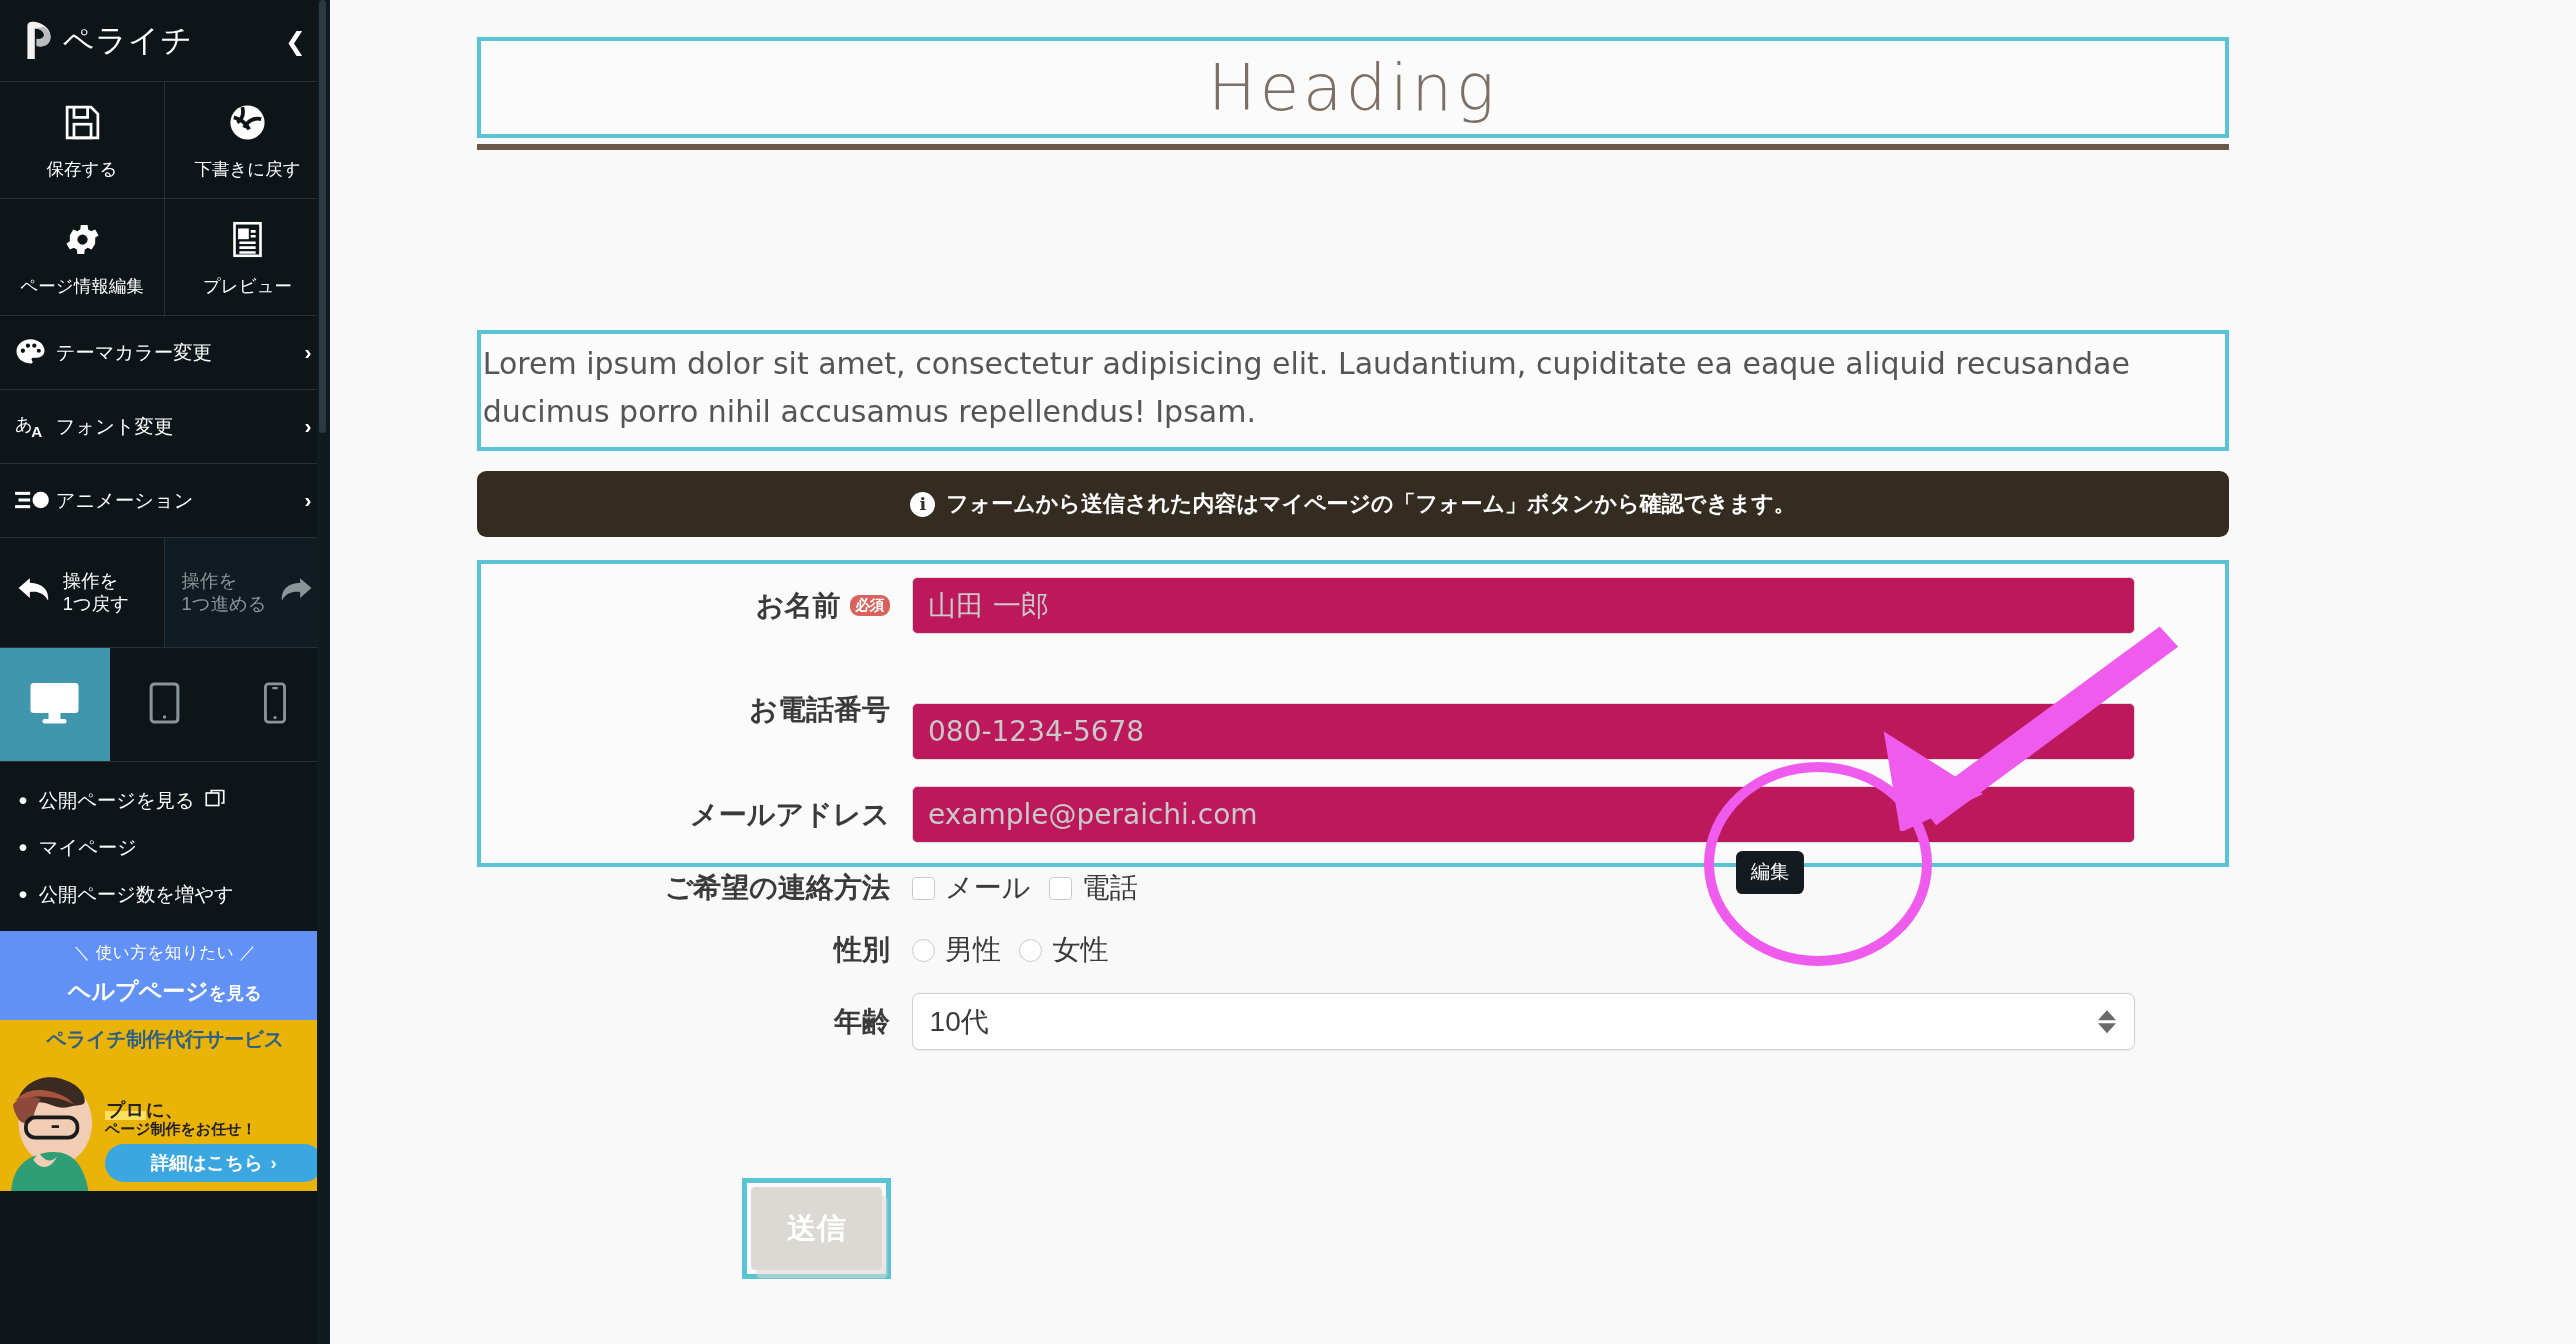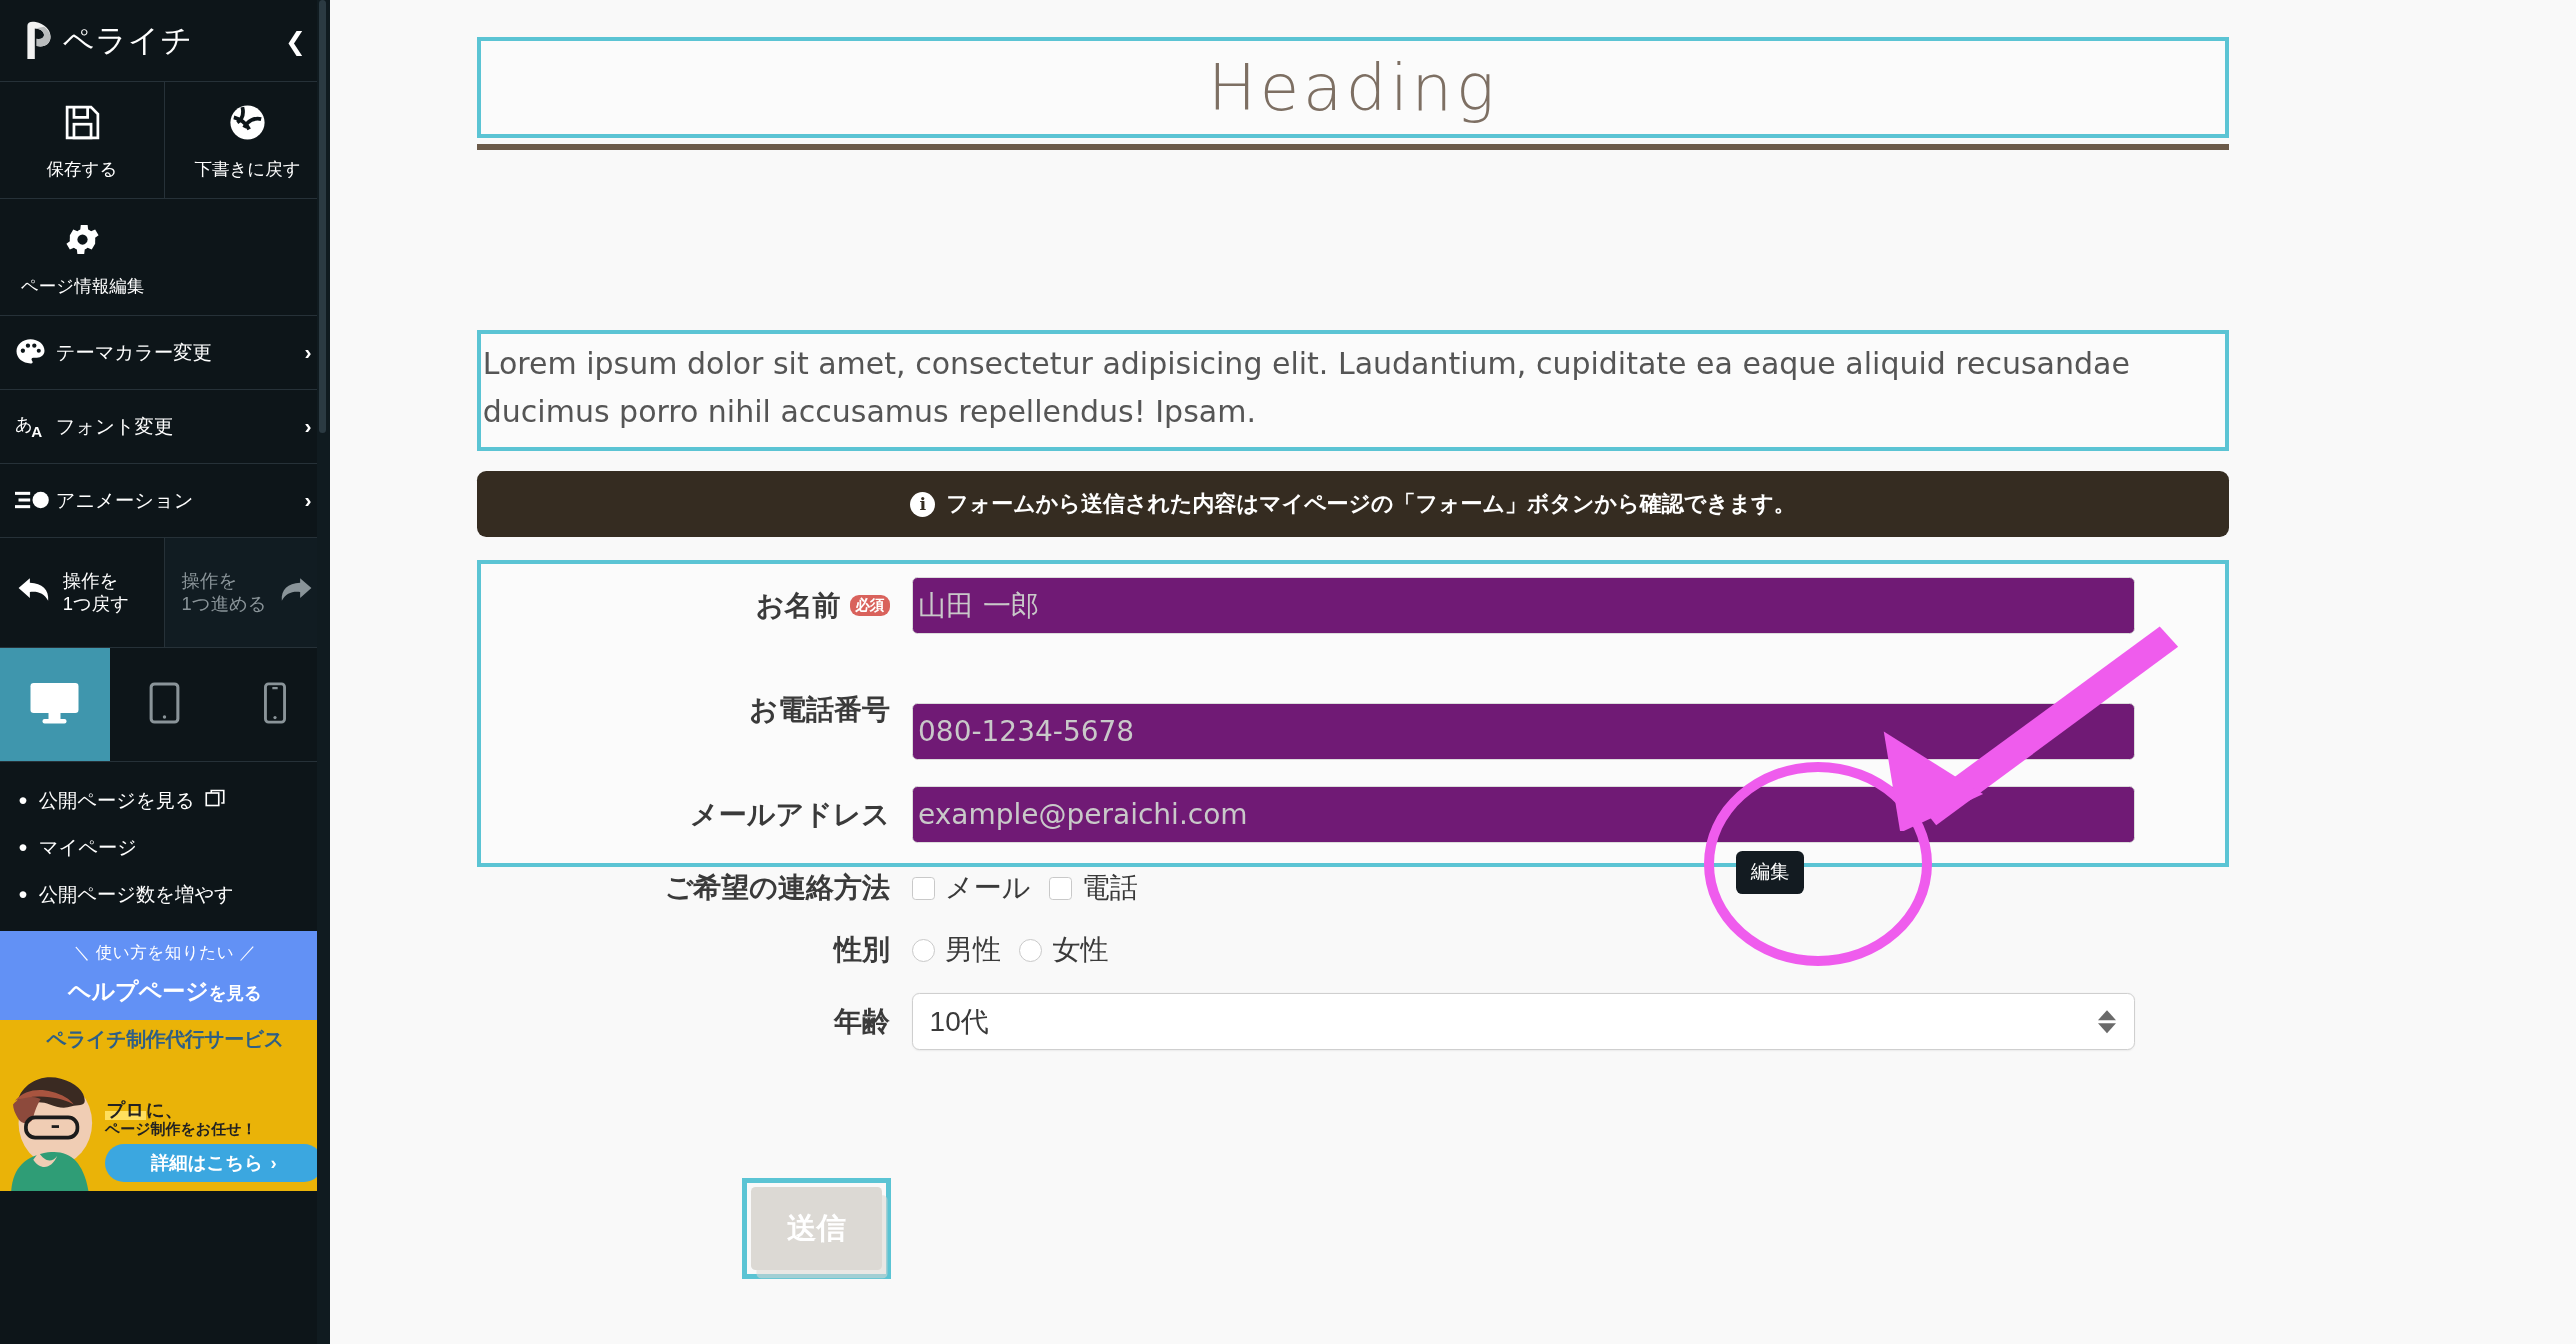--- a/index.html
+++ b/index.html
@@ -146,22 +146,22 @@
     width: 431px; flex: 0 0 431px; text-align: right; padding-right: 22px;
     font-size: 28px; font-weight: bold; color:#3a3a3a;
     display:flex; align-items:center; justify-content:flex-end; gap:9.2px;
   }
   .req {
     background:#d9625c; color:#fff; font-size:14.7px; font-weight:bold;
     border-radius:9px; padding:2.8px 5.5px 3.7px; line-height:1;
   }
   .finput {
     flex: 1 1 auto; height: 57px; border:0.9px solid #dcdcdc; border-radius:5.5px;
-    background:#701a75; font-size: 28px; color:#c9c9c9; display:flex; align-items:center;
-    padding: 0 5px; font-family:"DejaVu Sans", sans-serif;
+    background:#be185d; font-size: 28px; color:#c9c9c9; display:flex; align-items:center;
+    padding: 0 15px; font-family:"DejaVu Sans", sans-serif;
   }
   .fselect {
     flex: 1 1 auto; height: 57px; border:0.9px solid #cfcfcf; border-radius:7.4px;
     background:#fff; font-size: 28px; color:#3a3a3a; display:flex; align-items:center;
     padding: 0 16.6px; position: relative;
     box-shadow: 0 0.9px 1.8px rgba(0,0,0,.06);
   }
   .spin { position:absolute; right:18.4px; top:50%; transform:translateY(-50%); display:flex; flex-direction:column; gap:3.7px;}
   .tri-up, .tri-dn { width:0;height:0;border-left:9.2px solid transparent;border-right:9.2px solid transparent; }
   .tri-up { border-bottom:10px solid #6a6a6a; }
@@ -232,20 +232,30 @@
 
     <div class="sb-grid2">
       <div class="sb-cell">
         <span class="ic">
           <svg width="41" height="41" viewBox="0 0 24 24" fill="#fff">
             <path d="M19.4 13a7.6 7.6 0 000-2l2-1.5-2-3.4-2.4 1a7.6 7.6 0 00-1.7-1L15 3.5h-4l-.3 2.6a7.6 7.6 0 00-1.7 1l-2.4-1-2 3.4L4.6 11a7.6 7.6 0 000 2l-2 1.5 2 3.4 2.4-1c.5.4 1.1.8 1.7 1L9 20.5h4l.3-2.6c.6-.2 1.2-.6 1.7-1l2.4 1 2-3.4z"></path>
             <circle cx="12" cy="12" r="3" fill="#0d1519"></circle>
             </svg>
         </span>
         <span class="lbl">ページ情報編集</span>
+      </div>
+      <div class="sb-cell">
+        <span class="ic">
+          <svg width="39" height="41" viewBox="0 0 24 24" fill="none" stroke="#fff" stroke-width="1.6">
+            <rect x="4" y="2" width="16" height="20"></rect>
+              <rect x="7" y="6" width="5" height="5" fill="#fff"></rect>
+            <path d="M14 7h3M14 10h3M7 14h10M7 17h10M7 20h10"></path>
+            </svg>
+        </span>
+        <span class="lbl">プレビュー</span>
       </div>
     </div>
 
     <div class="sb-row">
       <span class="ic">
         <svg width="31" height="28" viewBox="0 0 24 22" fill="#fff">
           <path d="M12 1C6 1 1 5 1 10.5S6 20 12 20c2 0 2-1.3 1.2-2.2-.8-.9-.4-2.3 1-2.3H17c3.3 0 6-2.3 6-5.5C23 5 18 1 12 1z"></path>
           <circle cx="6" cy="10" r="1.7" fill="#0d1519"></circle>
             <circle cx="10" cy="6" r="1.7" fill="#0d1519"></circle>
           <circle cx="15" cy="6" r="1.7" fill="#0d1519"></circle>

